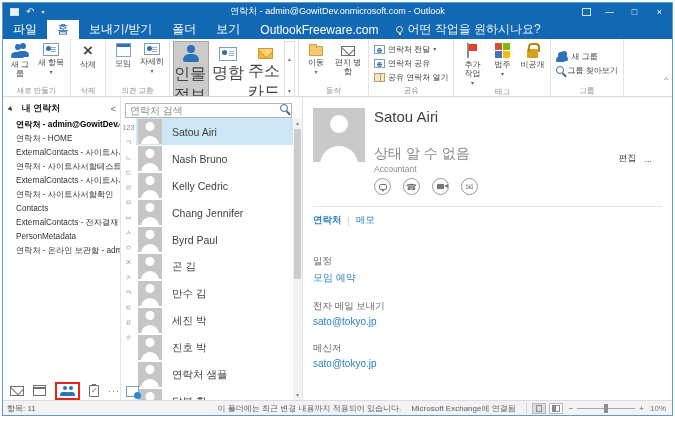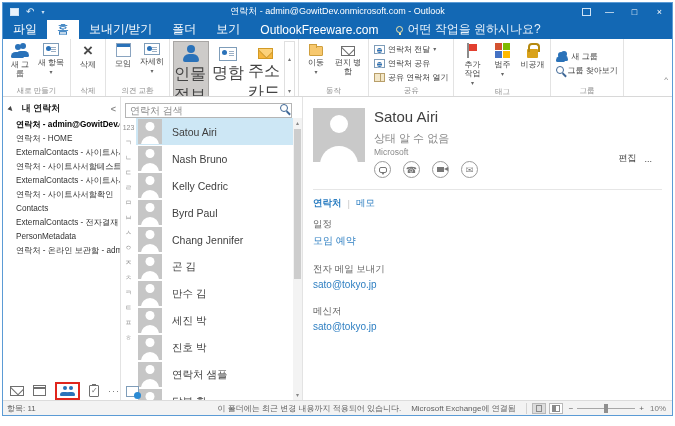--- a/index.html
+++ b/index.html
@@ -125,35 +125,35 @@
   .quick-add::after{content:"";position:absolute;right:-3px;bottom:-3px;width:7px;height:7px;border-radius:50%;background:#2a8ad4}
 
   
   .detail{flex:1;background:#fff;position:relative;padding:11px 10px 0 10px;overflow:hidden}
   .d-head{display:flex;align-items:flex-start;position:relative}
   .d-avatar{width:52px;height:54px;background:#c9c9c9;position:relative;overflow:hidden;flex:0 0 auto}
   .d-avatar::before{content:"";position:absolute;top:7px;left:50%;transform:translateX(-50%);width:18px;height:18px;border-radius:50%;background:#fff}
   .d-avatar::after{content:"";position:absolute;bottom:-8px;left:50%;transform:translateX(-50%);width:38px;height:24px;border-radius:19px 19px 0 0;background:#fff}
   .d-info{margin-left:9px}
   .d-name{font-size:15px;color:#404040}
-  .d-presence{font-size:11px;color:#8a8a8a;margin-top:6px}
+  .d-presence{font-size:14px;color:#8a8a8a;margin-top:20px}
   .d-job{font-size:8.5px;color:#8a8a8a;margin-top:1px}
   .d-actions{display:flex;gap:12px;margin-top:4px}
   .circ{width:17px;height:17px;border:1px solid #9a9a9a;border-radius:50%;display:flex;align-items:center;justify-content:center;color:#777;font-size:9px}
   .ci-chat{width:8px;height:6px;border:1px solid #777;border-radius:2px;position:relative}
   .ci-chat::after{content:"";position:absolute;left:1px;bottom:-3px;border-left:2px solid transparent;border-right:2px solid transparent;border-top:3px solid #777}
   .ci-cam{width:7px;height:5px;background:#777;position:relative}
   .ci-cam::after{content:"";position:absolute;right:-4px;top:0;border-top:2.5px solid transparent;border-bottom:2.5px solid transparent;border-right:4px solid #777}
   .d-edit{position:absolute;right:10px;top:44px;display:flex;gap:8px;align-items:center;font-size:9px;color:#444}
   .d-sep{border-bottom:1px solid #e6e6e6;margin-top:11px}
   .d-tabs{display:flex;gap:6px;align-items:center;margin-top:7px;font-size:9.5px}
   .d-tab{color:var(--link,#2e7fc2)}
   .d-tab.active{font-weight:bold}
   .d-tabsep{color:#c9c9c9}
-  .d-cols{display:flex;margin-top:8px}
+  .d-cols{display:flex;margin-top:28px}
   .d-colL{width:180px;flex:0 0 auto}
   .d-colR{flex:1}
   .d-sec{margin-bottom:15px}
   .d-label{font-size:9.5px;color:#666;margin-bottom:3px}
   .d-link{font-size:10px;color:var(--link,#2e7fc2)}
 
   
   .statusbar{height:15px;flex:0 0 auto;background:#f3f3f3;border-top:1px solid #dcdcdc;display:flex;align-items:center;font-size:8px;color:#5f5f5f;padding:0 4px;gap:6px}
   .sb-sync{margin-left:auto}
   .sb-conn{margin:0 4px}
@@ -418,25 +418,25 @@
           <div class="crow">
               <span class="avatar"></span>
               <span class="cname">Nash Bruno</span>
             </div>
           <div class="crow">
               <span class="avatar"></span>
               <span class="cname">Kelly Cedric</span>
             </div>
           <div class="crow">
               <span class="avatar"></span>
+              <span class="cname">Chang Jennifer</span>
+            </div>
+          <div class="crow">
+              <span class="avatar"></span>
               <span class="cname">Byrd Paul</span>
-            </div>
-          <div class="crow">
-              <span class="avatar"></span>
-              <span class="cname">Chang Jennifer</span>
             </div>
           <div class="crow">
               <span class="avatar"></span>
               <span class="cname">곤 김</span>
             </div>
           <div class="crow">
               <span class="avatar"></span>
               <span class="cname">만수 김</span>
             </div>
           <div class="crow">
@@ -464,21 +464,21 @@
       </div>
       <span class="quick-add"></span>
     </div>
 
     <div class="detail">
       <div class="d-head">
         <span class="d-avatar"></span>
         <div class="d-info">
           <div class="d-name">Satou Airi</div>
           <div class="d-presence">상태 알 수 없음</div>
-          <div class="d-job">Microsoft</div>
+          <div class="d-job">Accountant</div>
           <div class="d-actions">
             <span class="circ">
                 <span class="ci-chat"></span>
               </span>
             <span class="circ">☎</span>
             <span class="circ">
                 <span class="ci-cam"></span>
               </span>
             <span class="circ">✉</span>
           </div>

